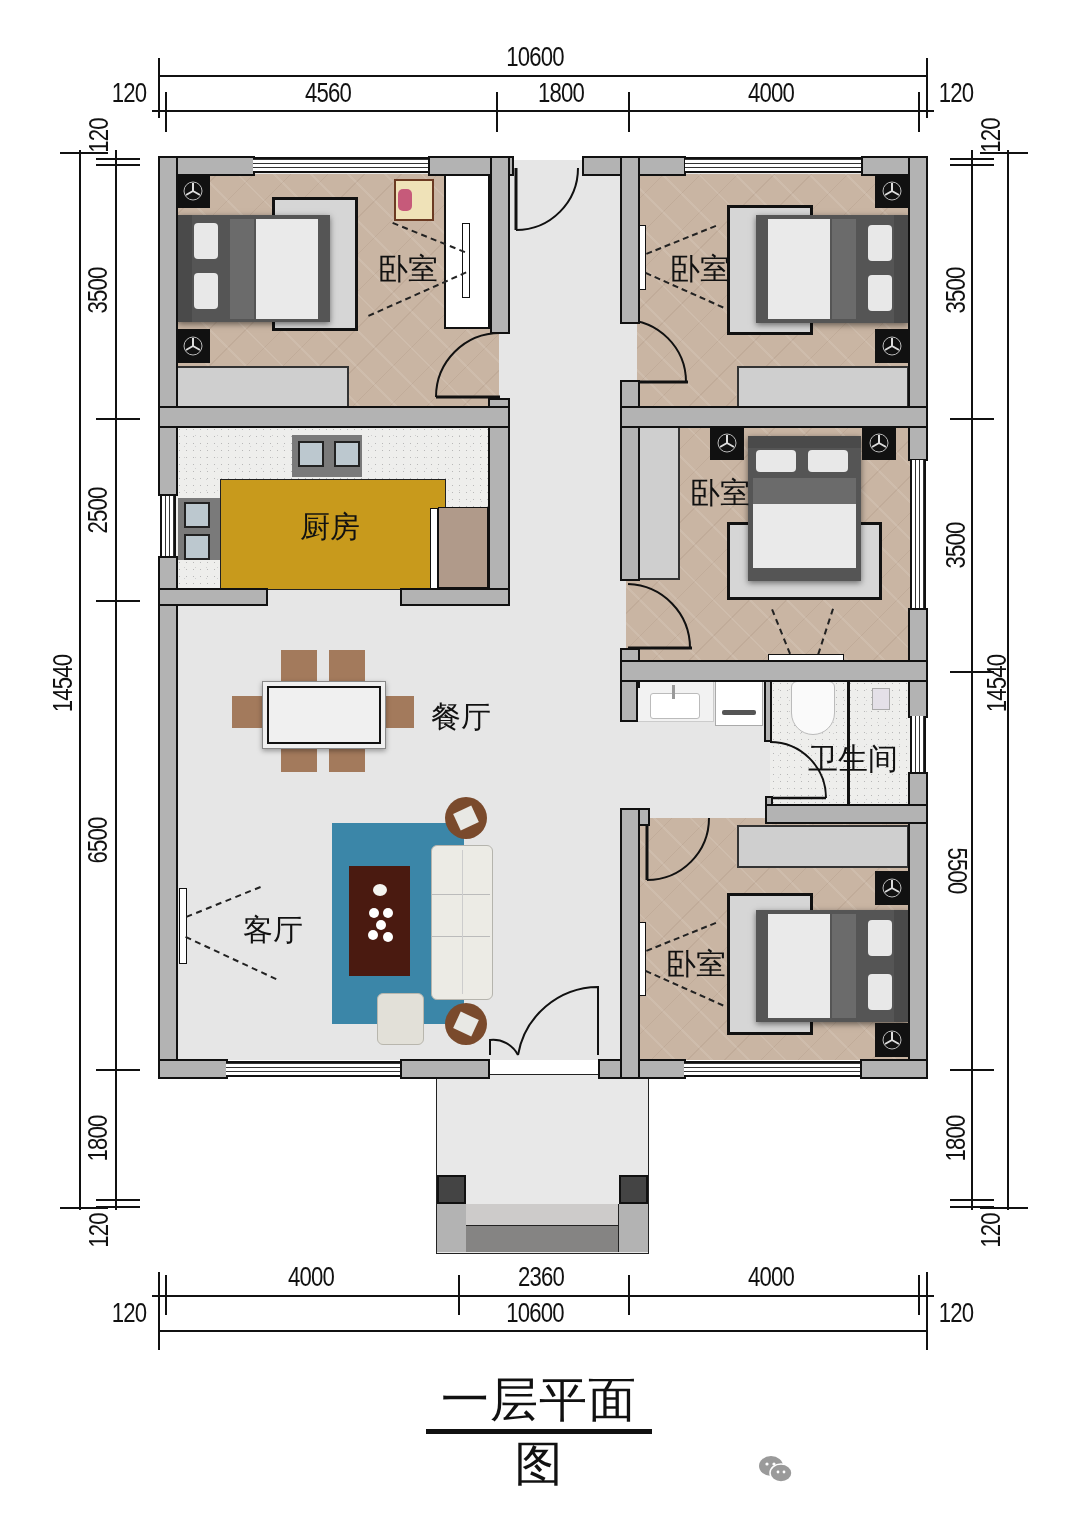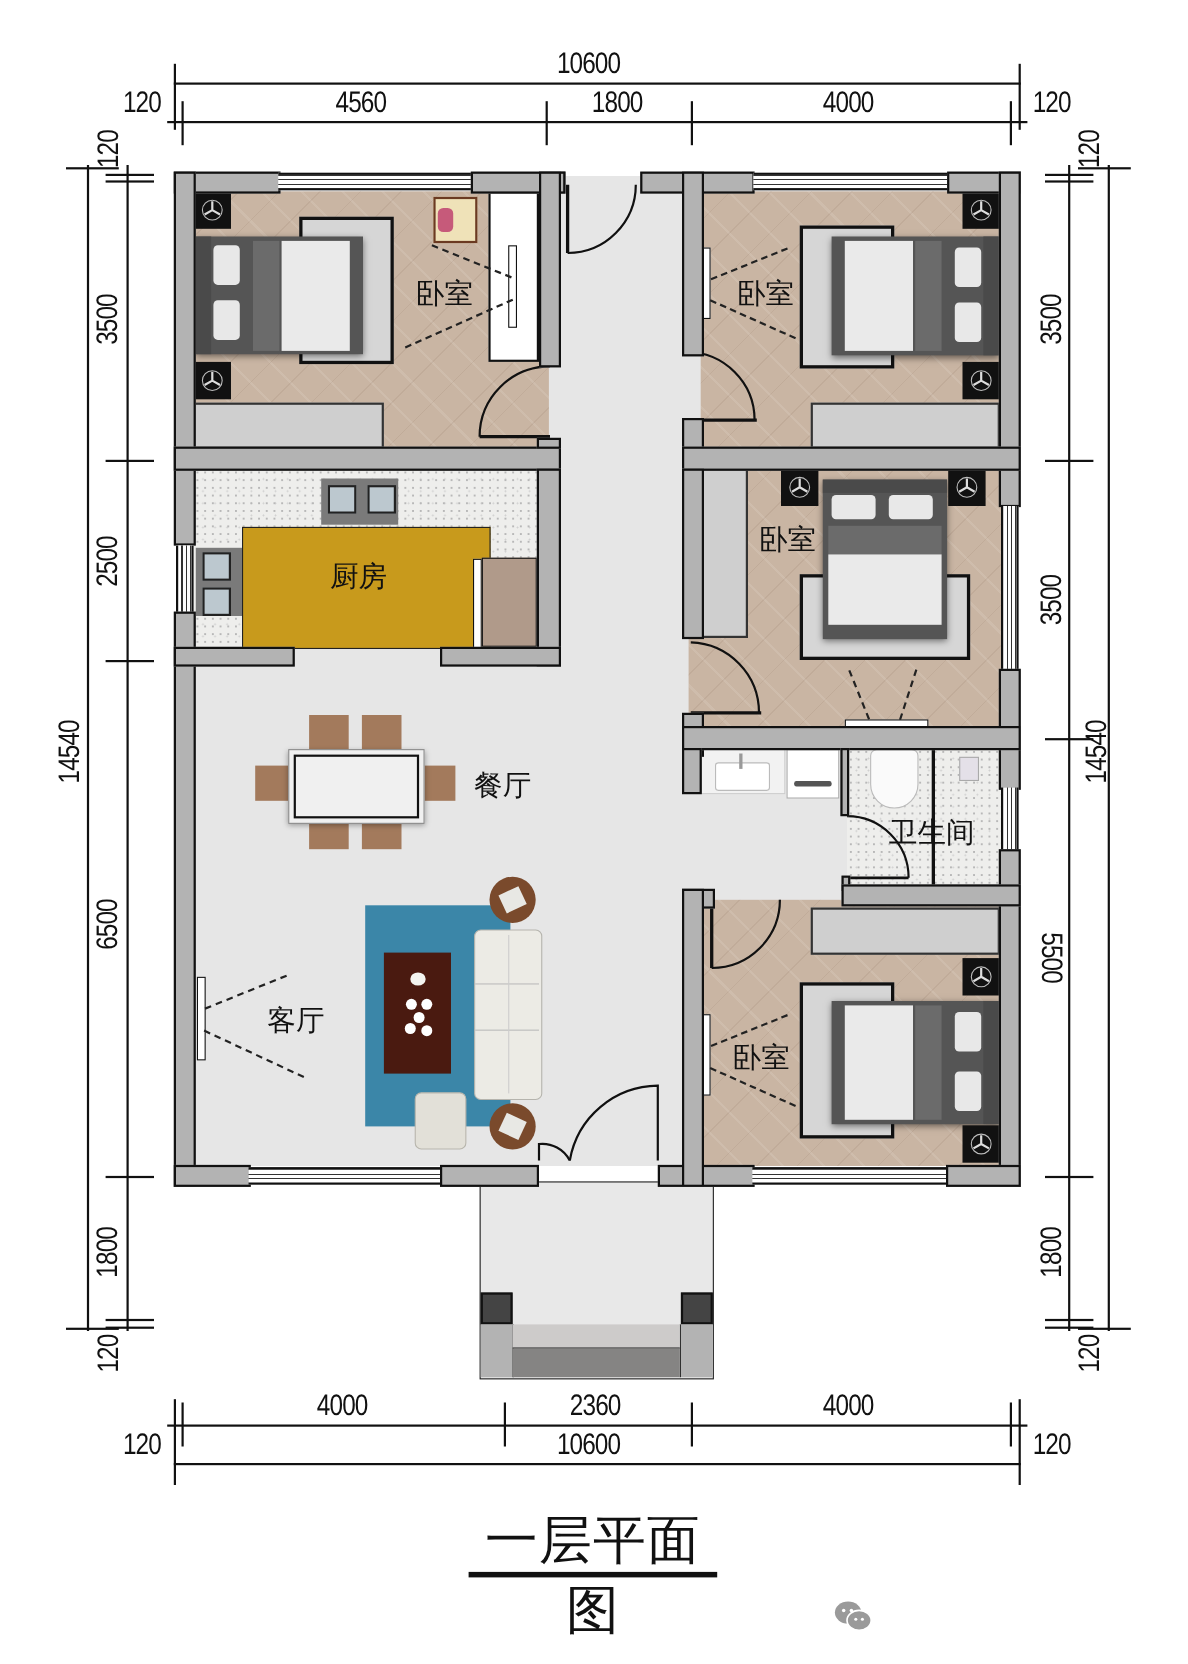--- a/index.html
+++ b/index.html
@@ -8,21 +8,21 @@
   .dimtxt{position:absolute;font-family:"Liberation Sans","DejaVu Sans",sans-serif;font-size:27px;color:#111;letter-spacing:-1px;transform:scaleX(0.82);transform-origin:center;white-space:nowrap;}
   .vtxt{position:absolute;font-family:"Liberation Sans","DejaVu Sans",sans-serif;font-size:27px;color:#111;letter-spacing:-1px;white-space:nowrap;transform-origin:center;}
   .hline{position:absolute;height:2px;background:#111;}
   .vline{position:absolute;width:2px;background:#111;}
   .tick{position:absolute;width:1.5px;background:#111;}
   .htick{position:absolute;height:1.5px;background:#111;}
   .wall{position:absolute;background:#b3b3b3;border:2.5px solid #111;box-sizing:border-box;}
   .floor-wood{position:absolute;background-color:#c9b5a3;background-image:repeating-linear-gradient(45deg,rgba(255,255,255,0.10) 0 2px,transparent 2px 26px),repeating-linear-gradient(-45deg,rgba(120,90,70,0.10) 0 1px,transparent 1px 26px);}
   .floor-grey{position:absolute;background:#e6e6e6;}
   .floor-terrazzo{position:absolute;background-color:#eeeeec;background-image:radial-gradient(#b8b8b8 0.8px,transparent 1px),radial-gradient(#cfcfcf 0.7px,transparent 1px);background-size:7px 7px,11px 11px;background-position:0 0,3px 4px;}
-  .label{position:absolute;font-family:Liberation Mono, monospace;font-size:26px;color:#111;white-space:nowrap;}
+  .label{position:absolute;font-family:Liberation Mono, monospace;font-size:30px;color:#111;white-space:nowrap;}
   .window-h{position:absolute;background:#fff;border-top:2px solid #111;border-bottom:2px solid #111;box-sizing:border-box;background-image:repeating-linear-gradient(0deg,#fff 0 3px,#333 3px 4px);}
   .window-v{position:absolute;background:#fff;border-left:2px solid #111;border-right:2px solid #111;box-sizing:border-box;background-image:repeating-linear-gradient(90deg,#fff 0 3px,#333 3px 4px);}
   .nightstand{position:absolute;background:#111;width:34px;height:34px;}
   .nightstand svg{width:100%;height:100%;}
   .bed{position:absolute;background:#555;box-shadow:0 2px 6px rgba(0,0,0,0.5);}
   .wardrobe{position:absolute;background:#cfcfcf;border:2px solid #333;box-sizing:border-box;}
   .tvline{position:absolute;background:#fff;border:1.5px solid #111;box-sizing:border-box;}
   .dash{position:absolute;height:0;border-top:2px dashed #222;transform-origin:0 0;}
   .door-arc{position:absolute;}
 </style>

